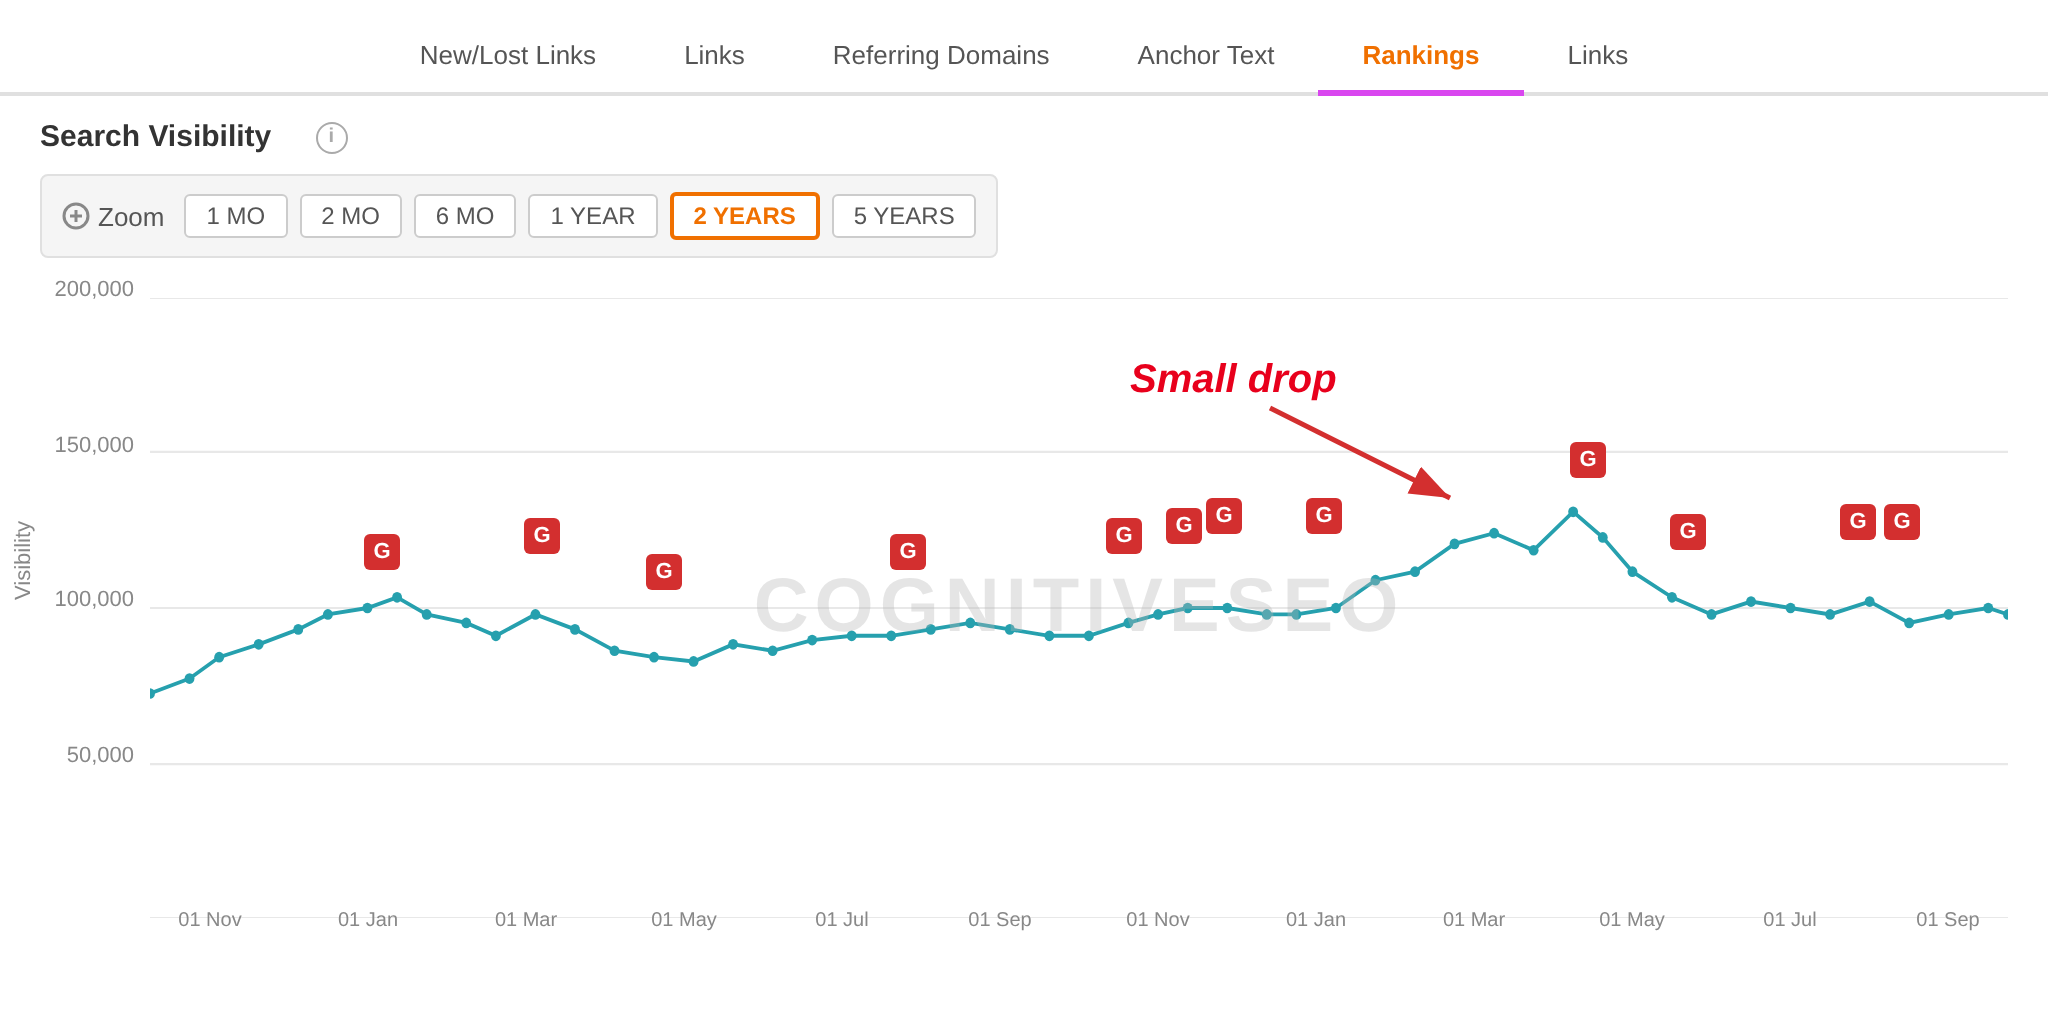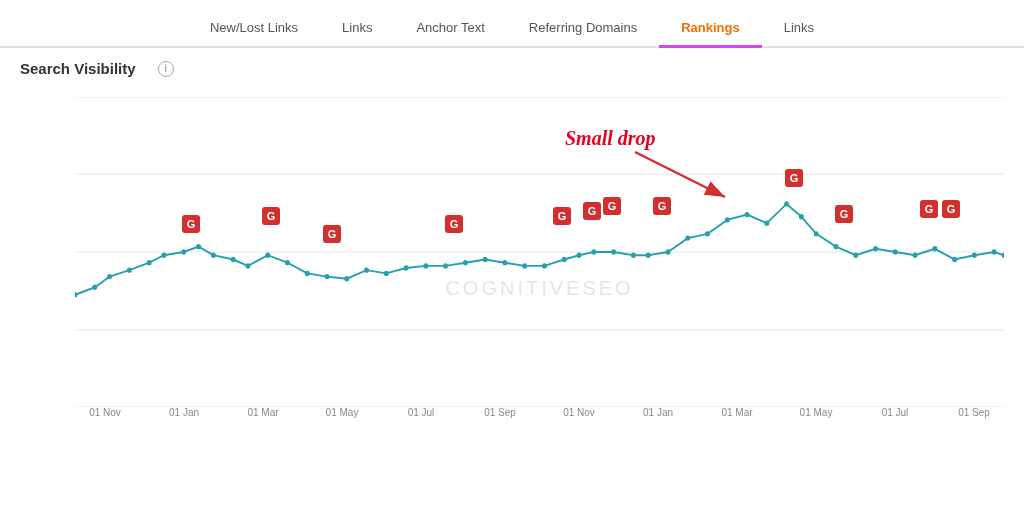--- a/index.html
+++ b/index.html
@@ -100,42 +100,40 @@
       height: 350px;
       margin-top: 5px;
     }
 
     
     .watermark {
       position: absolute;
       top: 50%;
       left: 50%;
       transform: translate(-50%, -50%);
-      font-size: 20px;
-      font-weight: normal;
+      font-size: 38px;
+      font-weight: bold;
       color: rgba(180,180,180,0.35);
       letter-spacing: 3px;
       pointer-events: none;
       white-space: nowrap;
-      margin-top: 36px;
     }
 
     
     .annotation {
       position: absolute;
       top: 30px;
       left: 490px;
       pointer-events: none;
     }
     .annotation-text {
       font-size: 20px;
       font-weight: bold;
       color: #e8001c;
       font-style: italic;
-      font-family: Liberation Serif, serif;
     }
 
     
     .y-axis {
       position: absolute;
       left: 0;
       top: 0;
       bottom: 40px;
       width: 55px;
       display: flex;
@@ -154,26 +152,26 @@
       top: 50%;
       transform: rotate(-90deg) translateX(50%);
       font-size: 11px;
       color: #888;
       white-space: nowrap;
     }
 
     
     .x-axis {
       position: absolute;
-      bottom: 0;
+      bottom: 12px;
       left: 55px;
       right: 0;
       height: 30px;
       display: flex;
-      align-items: flex-start;
+      align-items: center;
       justify-content: space-between;
       padding-bottom: 4px;
     }
     .x-axis-label {
       font-size: 10px;
       color: #888;
       text-align: center;
       width: 60px;
     }
 
@@ -201,36 +199,60 @@
       color: #fff;
       cursor: pointer;
     }
   </style>
 </head>
 <body>
 
 <nav class="top-nav">
   <a class="nav-item">New/Lost Links</a>
   <a class="nav-item">Links</a>
+  <a class="nav-item">Referring Domains</a>
   <a class="nav-item">Anchor Text</a>
-  <a class="nav-item">Referring Domains</a>
   <a class="nav-item active">Rankings</a>
   <a class="nav-item">Links</a>
 </nav>
 
 <div class="content-area">
 
   <div class="section-title">
     <span>Search Visibility</span>
     <span class="info-icon">i</span>
   </div>
 
+  <div class="zoom-bar">
+    <div class="zoom-label">
+      <svg width="14" height="14" viewBox="0 0 14 14">
+        <circle cx="7" cy="7" r="6" stroke="#888" stroke-width="1.5" fill="none"></circle>
+        <line x1="7" y1="4" x2="7" y2="10" stroke="#888" stroke-width="1.5"></line>
+        <line x1="4" y1="7" x2="10" y2="7" stroke="#888" stroke-width="1.5"></line>
+      </svg>
+      <span>Zoom</span>
+    </div>
+    <button class="zoom-btn">1 MO</button>
+    <button class="zoom-btn">2 MO</button>
+    <button class="zoom-btn">6 MO</button>
+    <button class="zoom-btn">1 YEAR</button>
+    <button class="zoom-btn active">2 YEARS</button>
+    <button class="zoom-btn">5 YEARS</button>
+  </div>
 
   <div class="chart-container">
 
+    <div class="y-axis">
+      <span class="y-axis-title">Visibility</span>
+      <span class="y-axis-label">200,000</span>
+      <span class="y-axis-label">150,000</span>
+      <span class="y-axis-label">100,000</span>
+      <span class="y-axis-label">50,000</span>
+      <span class="y-axis-label"></span>
+    </div>
 
     <div class="chart-svg-area">
       <svg width="100%" height="100%" viewBox="0 0 940 290" preserveAspectRatio="none">
 
         <line x1="0" y1="0" x2="940" y2="0" stroke="#e8e8e8" stroke-width="1"></line>
         <line x1="0" y1="72" x2="940" y2="72" stroke="#e8e8e8" stroke-width="1"></line>
         <line x1="0" y1="145" x2="940" y2="145" stroke="#e8e8e8" stroke-width="1"></line>
         <line x1="0" y1="218" x2="940" y2="218" stroke="#e8e8e8" stroke-width="1"></line>
         <line x1="0" y1="290" x2="940" y2="290" stroke="#e8e8e8" stroke-width="1"></line>
 

